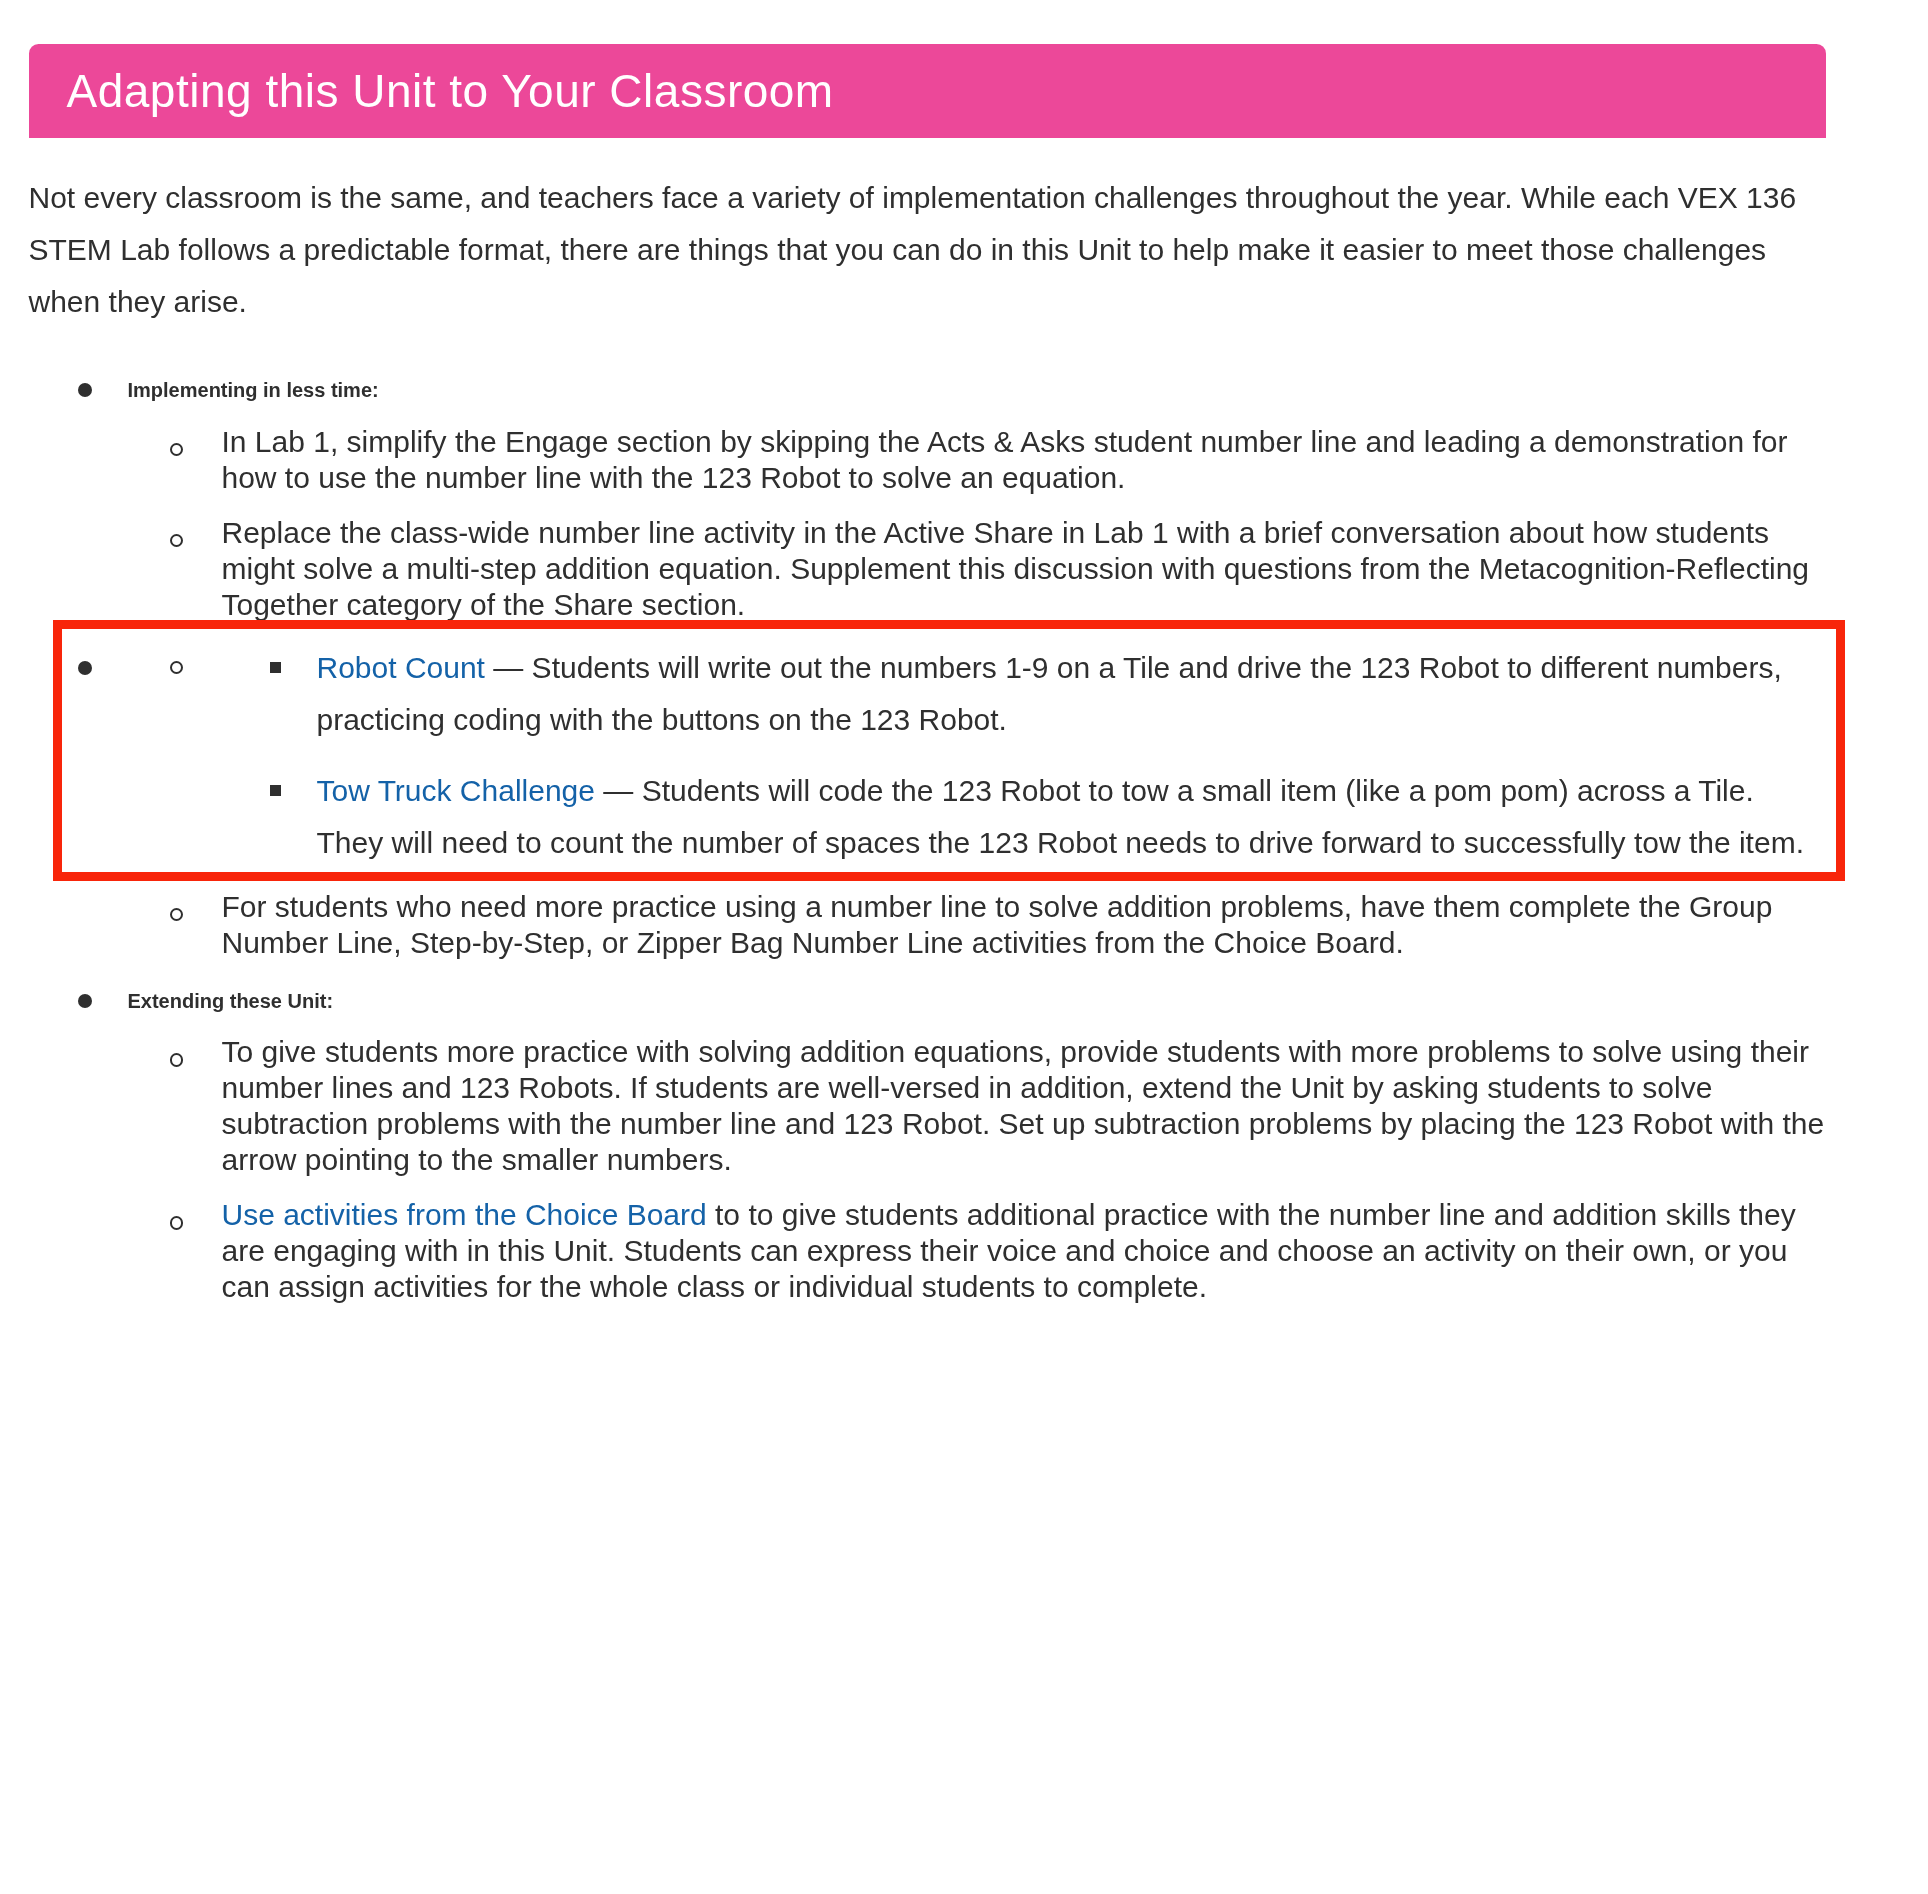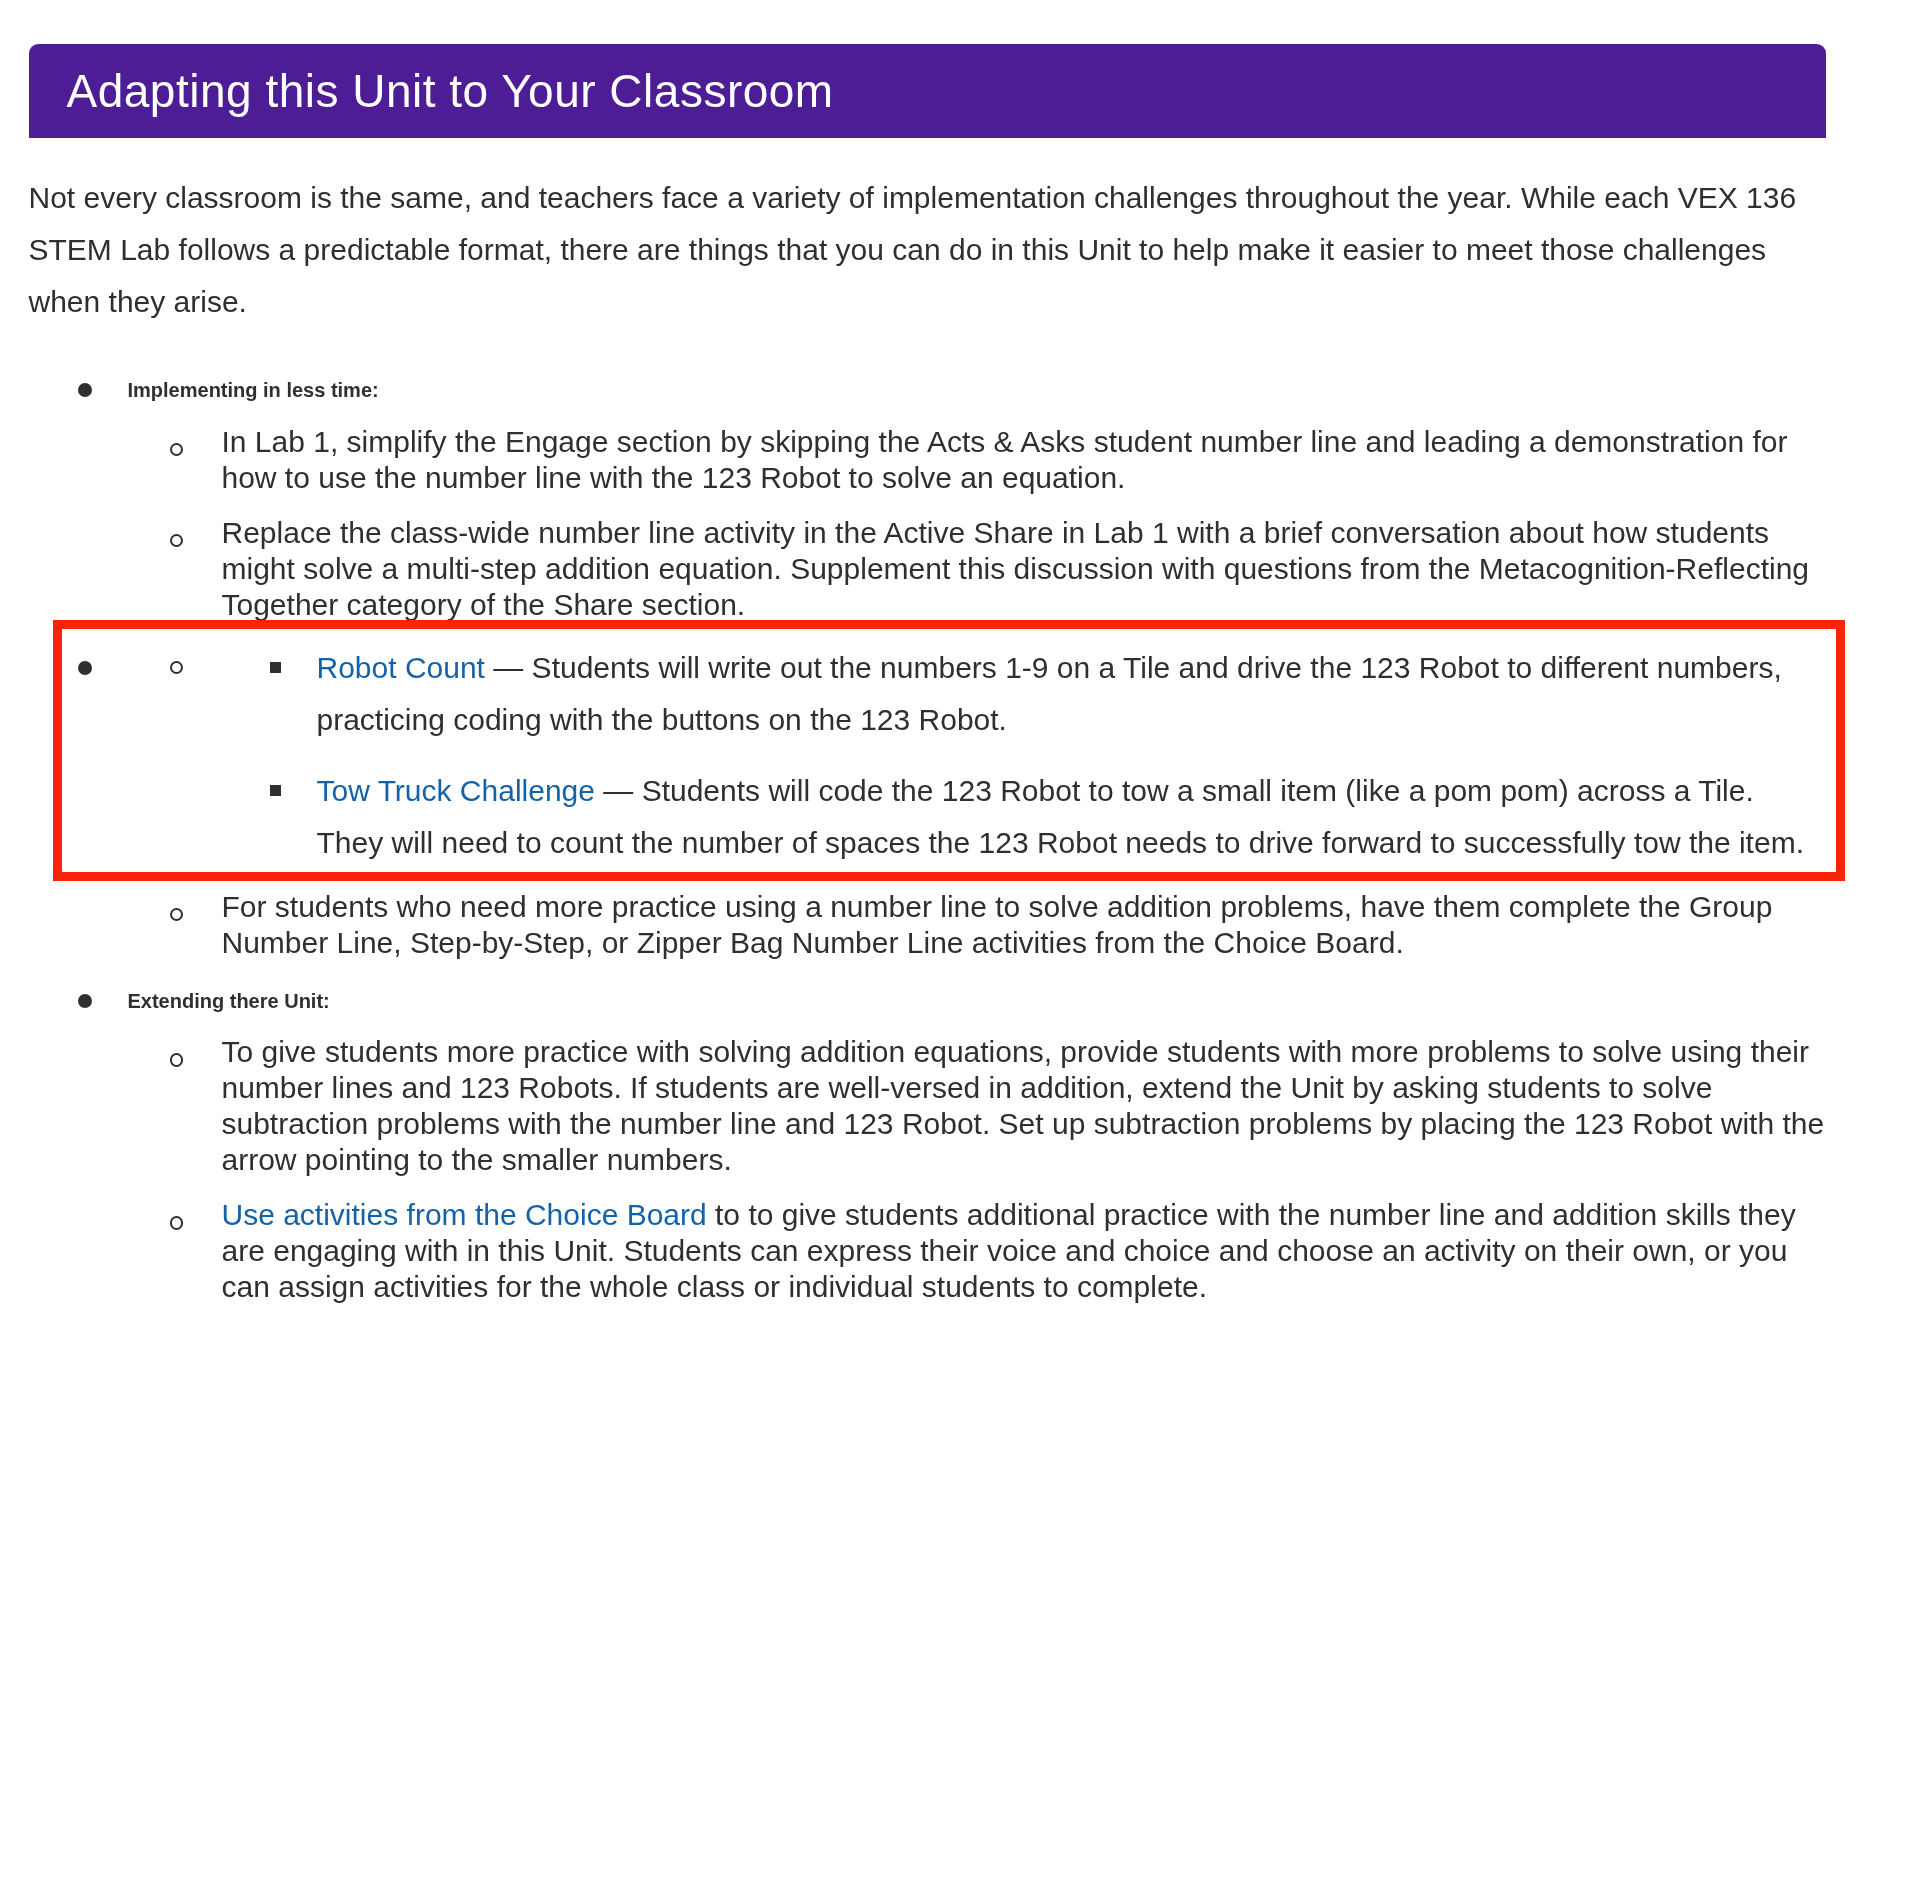--- a/index.html
+++ b/index.html
@@ -2,21 +2,21 @@
 <html style="font-size:15px"><head>
 <meta charset="utf-8">
 <style>
   html,body{margin:0;padding:0;}
   body{
     width:1929px;height:1895px;overflow:hidden;background:#ffffff;
     color:#2f2f2f;font-family:"Liberation Sans","DejaVu Sans",sans-serif;
   }
   .content{margin:0 103px 0 28.5px;position:relative;}
   .banner{
-    margin-top:44px;height:94px;background:#4c1d95;
+    margin-top:44px;height:94px;background:#ec4899;
     border-radius:9.5px 9.5px 0 0;display:flex;align-items:center;
     padding-left:38px;box-sizing:border-box;
   }
   .banner-title{font-size:46px;font-weight:400;color:#ffffff;letter-spacing:0.5px;}
   .intro{font-size:30px;line-height:52px;margin:34px 0 0 0;max-width:1790px;}
   .l1{
     position:relative;padding-left:99px;font-weight:700;
     font-size:20px;line-height:52px;
   }
   .item2{position:relative;padding-left:193px;font-size:30px;line-height:36px;}
@@ -82,21 +82,21 @@
     </div>
   </div>
 
   <div class="item2 g21">
     <span class="ring"></span>
     <span>For students who need more practice using a number line to solve addition problems, have them complete the Group Number Line, Step-by-Step, or Zipper Bag Number Line activities from the Choice Board.</span>
   </div>
 
   <div class="l1 g15">
     <span class="disc"></span>
-    <span>Extending there Unit:</span>
+    <span>Extending these Unit:</span>
   </div>
   <div class="item2 g8">
     <span class="ring"></span>
     <span>To give students more practice with solving addition equations, provide students with more problems to solve using their number lines and 123 Robots. If students are well-versed in addition, extend the Unit by asking students to solve subtraction problems with the number line and 123 Robot. Set up subtraction problems by placing the 123 Robot with the arrow pointing to the smaller numbers.</span>
   </div>
   <div class="item2 g20">
     <span class="ring"></span>
     <a class="doclink">Use activities from the Choice Board</a><span> to to give students additional practice with the number line and addition skills they are engaging with in this Unit. Students can express their voice and choice and choose an activity on their own, or you can assign activities for the whole class or individual students to complete.</span>
   </div>
 

